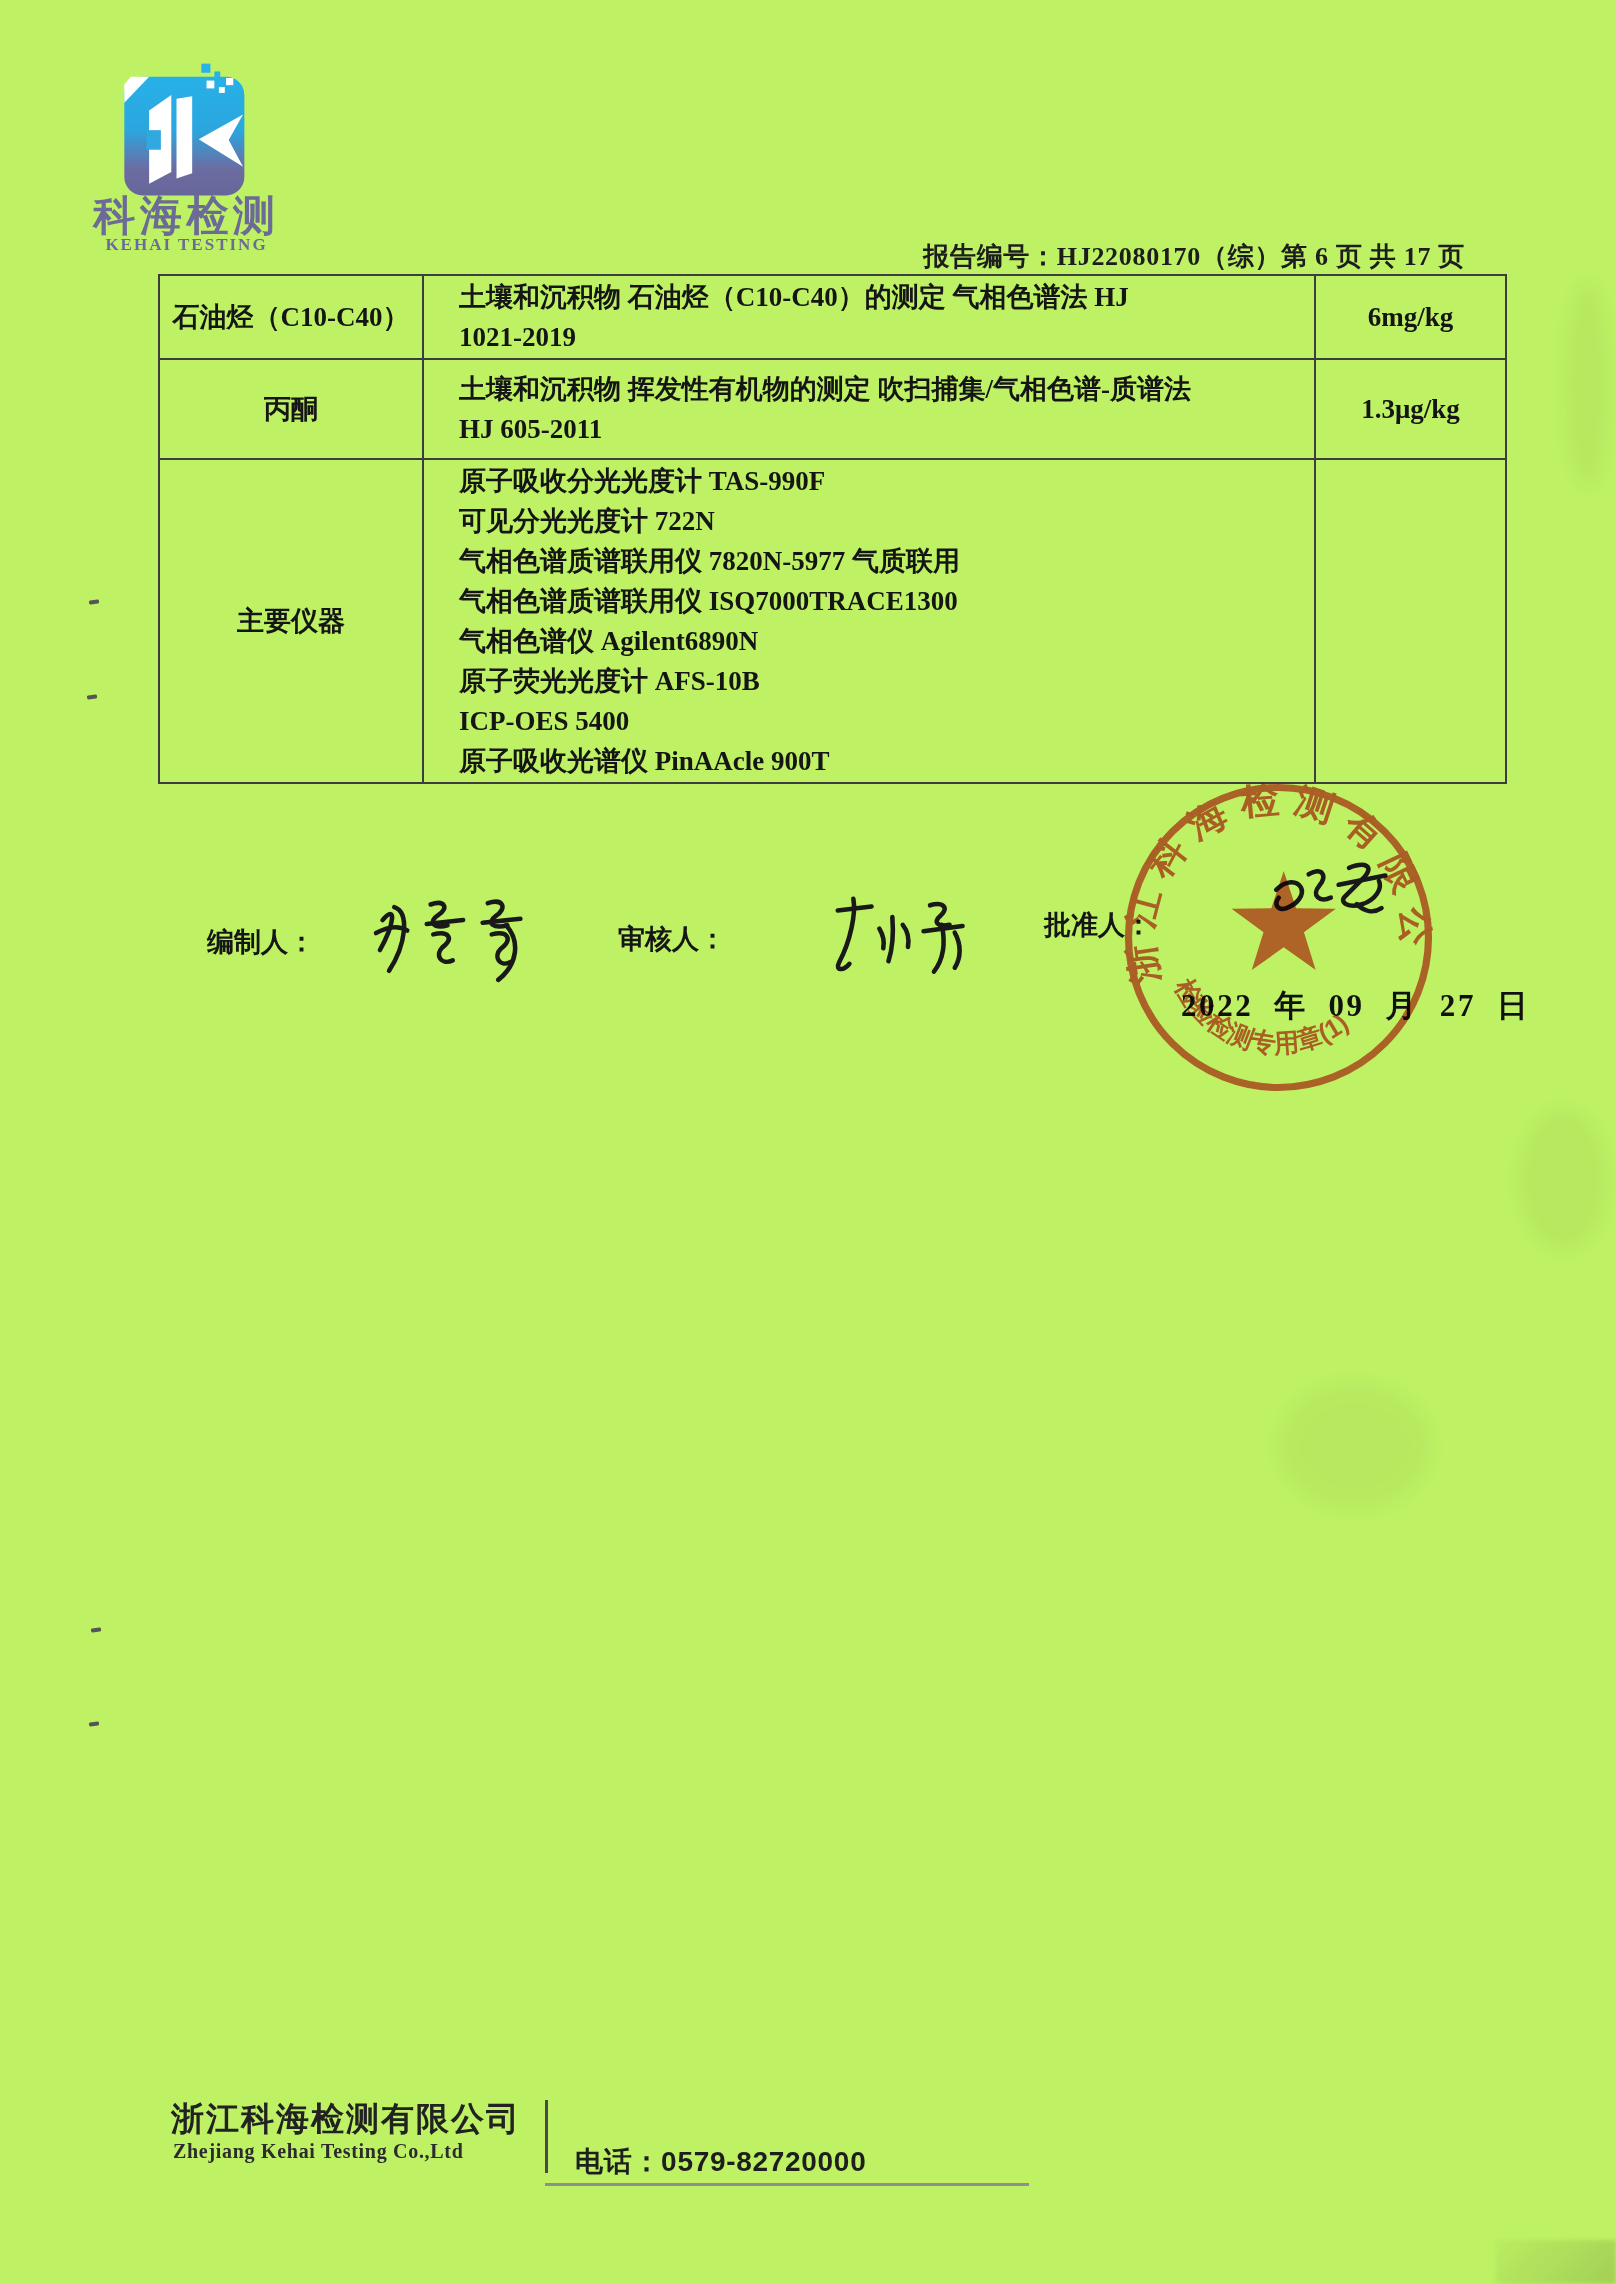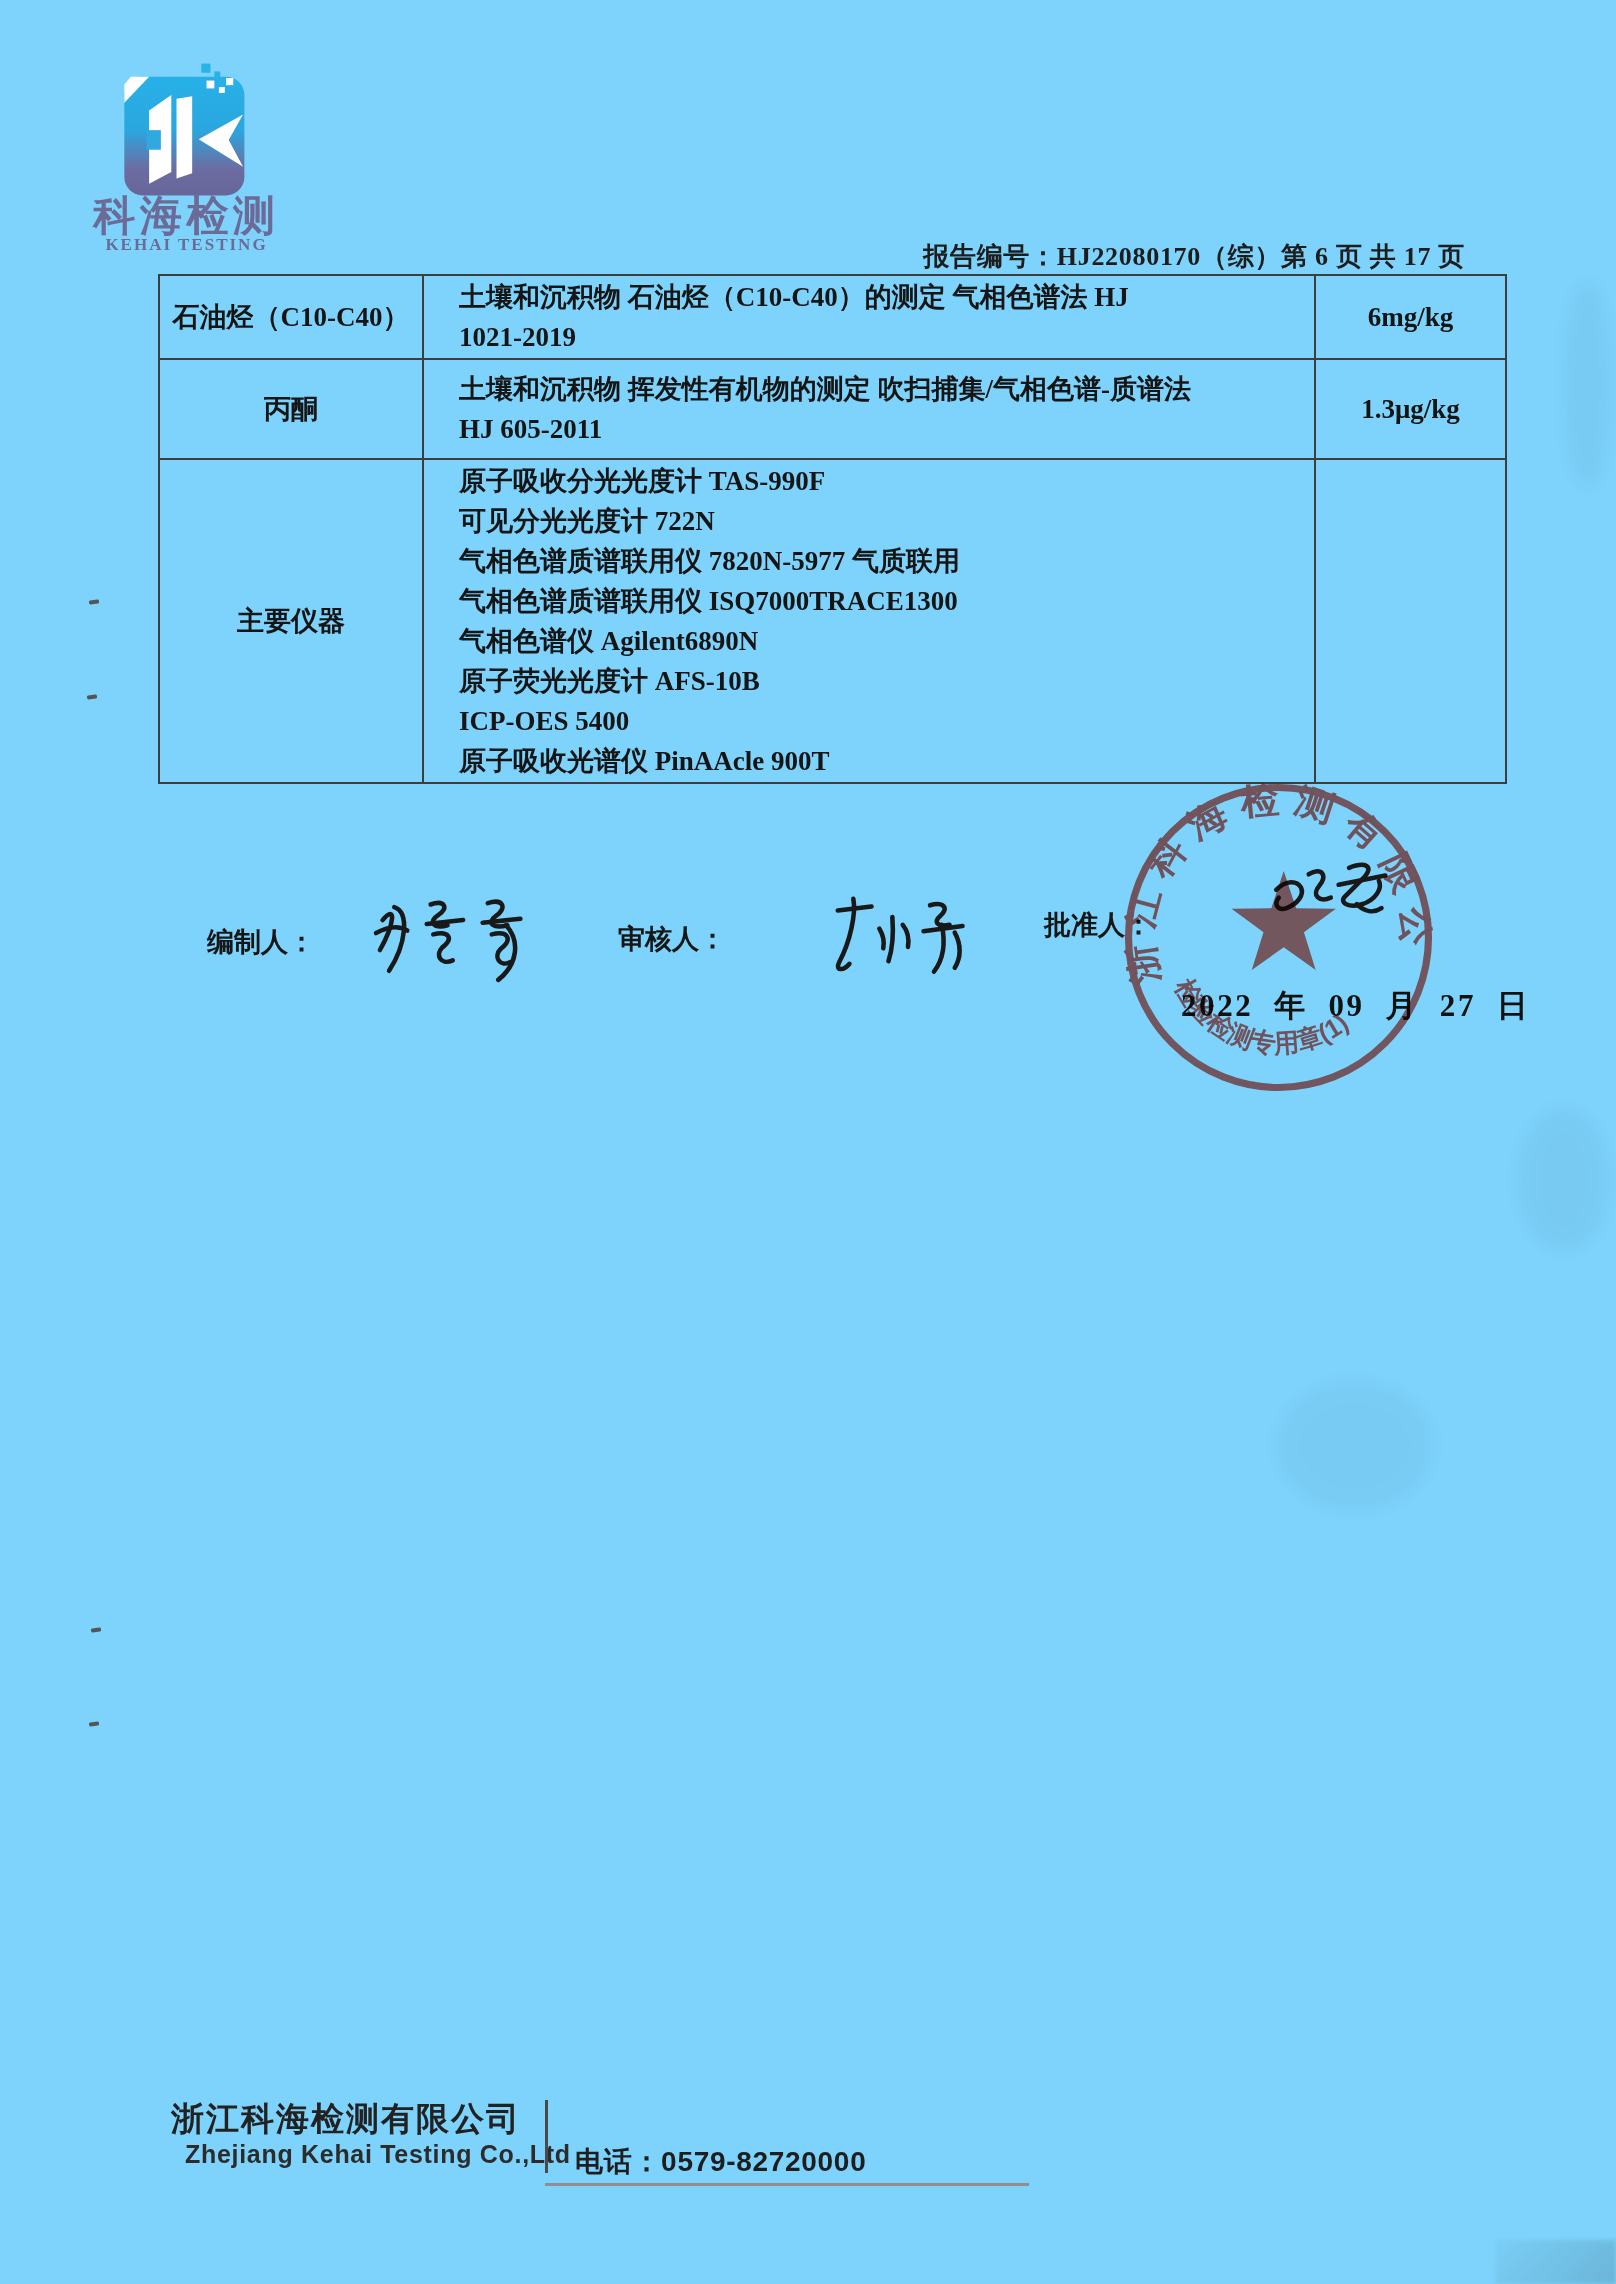--- a/index.html
+++ b/index.html
@@ -1,16 +1,16 @@
 <!DOCTYPE html>
 <html style="font-size:10.4px"><head>
 <meta charset="utf-8">
 <style>
   html,body{margin:0;padding:0;background:#ffffff;}
-  #page{position:relative;width:1616px;height:2284px;background:#7dd3fc;overflow:hidden;
+  #page{position:relative;width:1616px;height:2284px;background:#bef264;overflow:hidden;
         font-family:"Liberation Serif","DejaVu Serif",serif;color:#141414;}
 
   
   .logo-mark{position:absolute;left:123px;top:61px;width:124px;height:137px;}
   .logo-cn{position:absolute;left:89px;top:188px;width:195px;text-align:center;
            font-family:"Liberation Sans","DejaVu Sans",sans-serif;
            font-size:42px;font-weight:700;letter-spacing:4.6px;color:#6c6b97;}
   .logo-en{position:absolute;left:89px;top:235px;width:195px;text-align:center;
            font-family:Liberation Serif, serif;
            font-size:17px;font-weight:700;letter-spacing:2px;color:#6c6b97;}
@@ -41,23 +41,23 @@
 
   
   .stamp{position:absolute;left:1122px;top:781px;width:313px;height:313px;
          mix-blend-mode:multiply;opacity:.9;}
   .stamp text{font-family:"Liberation Sans","DejaVu Sans",sans-serif;font-weight:700;}
 
   
   .footer-company-cn{position:absolute;left:171px;top:2097px;
       font-family:"Liberation Sans","DejaVu Sans",sans-serif;
       font-size:33px;font-weight:700;letter-spacing:2px;color:#222;}
-  .footer-company-en{position:absolute;left:185px;top:2140px;
-      font-family:Liberation Sans, sans-serif;
-      font-size:25px;font-weight:600;letter-spacing:0.7px;color:#2c2c2c;}
+  .footer-company-en{position:absolute;left:173px;top:2140px;
+      font-family:Liberation Serif, serif;
+      font-size:20px;font-weight:600;letter-spacing:0.7px;color:#2c2c2c;}
   .footer-divider{position:absolute;left:545px;top:2100px;width:2.6px;height:73px;background:#4a4a4a;}
   .footer-row{position:absolute;left:575px;
       font-family:"Liberation Sans","DejaVu Sans",sans-serif;
       font-size:28px;font-weight:700;color:#1e1e1e;letter-spacing:0.7px;}
   .footer-row.addr{top:2097px;}
   .footer-row.phone{top:2143px;text-align:center;}
   .footer-underline{position:absolute;left:545px;top:2183px;width:484px;height:2.6px;background:#8f8f8f;}
 
   
   .speck{position:absolute;width:9.8px;height:3.9px;background:#555;border-radius:1.3px;transform:rotate(-8deg);}

